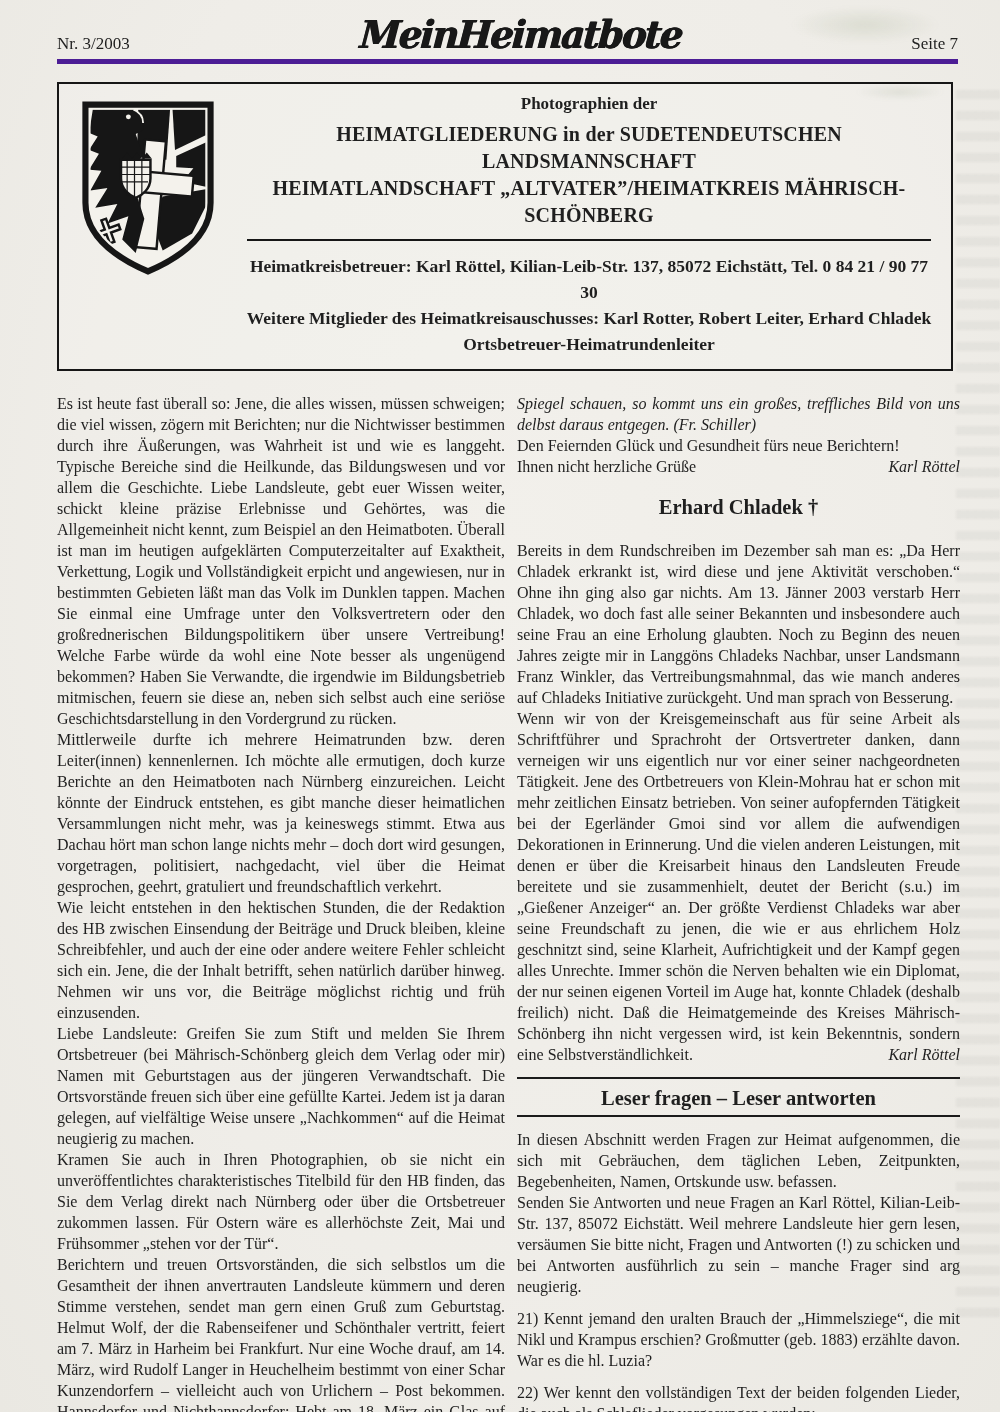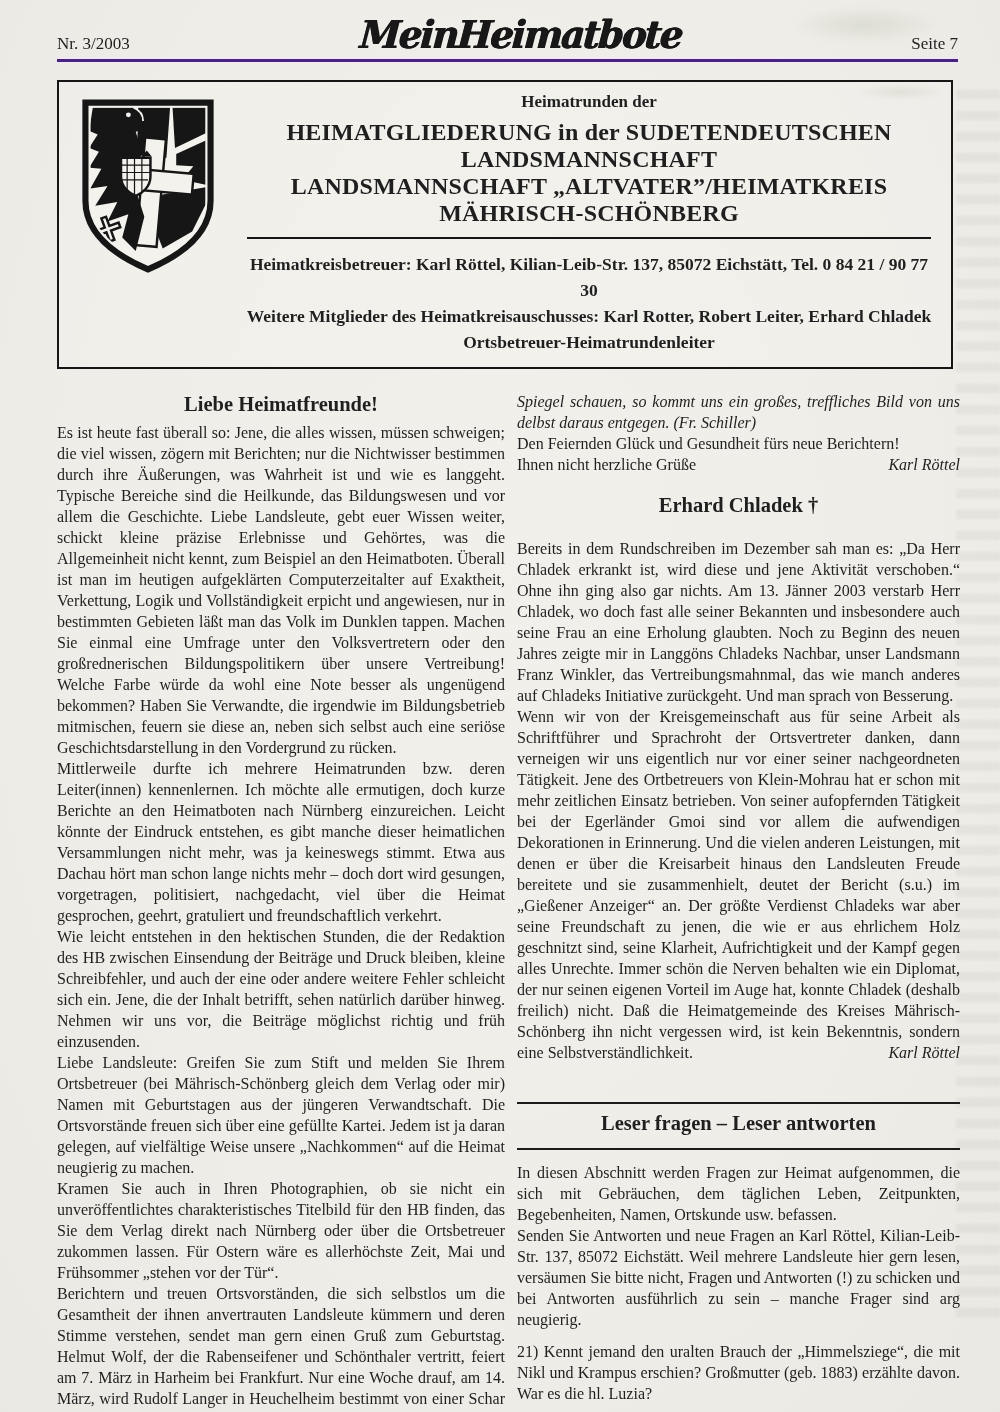--- a/index.html
+++ b/index.html
@@ -18,21 +18,21 @@
     background:repeating-linear-gradient(180deg, rgba(70,70,70,0.055) 0 9px, transparent 9px 21px);
     filter:blur(1px);}
   .ghost.smudge1{left:790px;top:6px;width:150px;height:38px;
     background:radial-gradient(ellipse, rgba(110,130,85,0.14), transparent 70%);filter:blur(2px);}
   .ghost.smudge2{left:855px;top:84px;width:90px;height:16px;
     background:radial-gradient(ellipse, rgba(100,120,80,0.12), transparent 70%);filter:blur(2px);}
 
   .page-head{
     display:flex;align-items:flex-end;
     margin:0 42px 0 57px;padding-top:14px;
-    border-bottom:3px solid #4c1d95;
+    border-bottom:5px solid #4c1d95;
     padding-bottom:5px;
   }
   .issue,.pageno{font-size:17px;line-height:20px;white-space:nowrap;}
   .masthead{
     flex:1;text-align:center;
     font-family:"DejaVu Serif", serif;
     font-weight:bold;font-style:italic;
     font-size:37px;line-height:40px;
     letter-spacing:-2px;color:#181818;
     text-shadow:0.7px 0 #181818, -0.3px 0 #181818;
@@ -42,39 +42,39 @@
   .infobox{
     margin:18px 47px 0 57px;
     border:2.5px solid #161616;
     display:flex;align-items:flex-start;
     padding:10px 14px 12px 12px;
     background:rgba(255,255,255,0.12);
   }
   .emblem{flex:0 0 150px;margin:2px 18px 0 2px;}
   .info-text{flex:1;text-align:center;font-weight:bold;}
   .info-line1{font-size:17px;margin-bottom:7px;}
-  .info-line2,.info-line3{font-size:24px;line-height:27px;letter-spacing:0.2px;}
+  .info-line2,.info-line3{font-size:20px;line-height:27px;letter-spacing:0.2px;}
   .info-rule{border:none;border-top:2.5px solid #161616;margin:10px 6px 12px 6px;}
   .info-line4,.info-line5,.info-line6,.info-line7{font-size:17.5px;line-height:26px;}
 
   .columns{
     display:grid;grid-template-columns:448px 443px;gap:12px;
     margin:22px 42px 0 57px;
   }
   .col{font-size:16px;line-height:21px;text-align:justify;hyphens:auto;-webkit-hyphens:auto;}
   .col p{margin:0;}
   h2{font-size:20.5px;line-height:26px;text-align:center;margin:0 0 5px 0;}
   .obit-head{margin:17px 0 20px 0;}
   .ital{font-style:italic;}
   .greet-row{display:flex;justify-content:space-between;}
   .sig{font-style:italic;text-align:right;}
   .pull-sig{margin-top:-21px;}
   .qa-head{
     border-top:2.5px solid #1b1b1b;border-bottom:2.5px solid #1b1b1b;
-    padding:6px 0 12px 0;margin:39px 0 12px 0;
+    padding:6px 0 4px 0;margin:12px 0 12px 0;
   }
   .qa-item{margin-top:11px !important;}
 </style>
 </head>
 <body>
 
 <div class="paper">
 
   <div class="ghost strip"></div>
   <div class="ghost smudge1"></div>
@@ -112,34 +112,33 @@
           <g stroke="#161616" stroke-width="1">
             <path d="M38,58 H62 M38,64 H62 M38,70 H60 M43,52 V81 M49,52 V83 M55,52 V81" fill="none"></path>
           </g>
           <g transform="translate(28,112) rotate(-20)">
             <path d="M-2,-12 h4 v8 h8 v4 h-8 v8 h-4 v-8 h-8 v-4 h8 Z" fill="#f4f2ec" stroke="#161616" stroke-width="2"></path>
           </g>
         </g>
       </svg>
     </div>
     <div class="info-text">
-      <div class="info-line1">Heimatrunden der</div>
+      <div class="info-line1">Photographien der</div>
       <div class="info-line2">HEIMATGLIEDERUNG in der SUDETENDEUTSCHEN LANDSMANNSCHAFT</div>
-      <div class="info-line3">LANDSMANNSCHAFT „ALTVATER”/HEIMATKREIS MÄHRISCH-SCHÖNBERG</div>
+      <div class="info-line3">HEIMATLANDSCHAFT „ALTVATER”/HEIMATKREIS MÄHRISCH-SCHÖNBERG</div>
       <hr class="info-rule">
       <div class="info-line5">Heimatkreisbetreuer: Karl Röttel, Kilian-Leib-Str. 137, 85072 Eichstätt, Tel. 0 84 21 / 90 77 30</div>
       <div class="info-line6">Weitere Mitglieder des Heimatkreisauschusses: Karl Rotter, Robert Leiter, Erhard Chladek</div>
       <div class="info-line7">Ortsbetreuer-Heimatrundenleiter</div>
     </div>
   </section>
 
   <main class="columns">
 
     <div class="col">
-      <h2>Liebe Heimatfreunde!</h2>
       <p>Es ist heute fast überall so: Jene, die alles wissen, müssen schweigen; die viel wissen, zögern mit Berichten; nur die Nichtwisser bestimmen durch ihre Äußerungen, was Wahrheit ist und wie es langgeht. Typische Bereiche sind die Heilkunde, das Bildungswesen und vor allem die Geschichte. Liebe Landsleute, gebt euer Wissen weiter, schickt kleine präzise Erlebnisse und Gehörtes, was die Allgemeinheit nicht kennt, zum Beispiel an den Heimatboten. Überall ist man im heutigen aufgeklärten Computerzeitalter auf Exaktheit, Verkettung, Logik und Vollständigkeit erpicht und angewiesen, nur in bestimmten Gebieten läßt man das Volk im Dunklen tappen. Machen Sie einmal eine Umfrage unter den Volksvertretern oder den großrednerischen Bildungspolitikern über unsere Vertreibung! Welche Farbe würde da wohl eine Note besser als ungenügend bekommen? Haben Sie Verwandte, die irgendwie im Bildungsbetrieb mitmischen, feuern sie diese an, neben sich selbst auch eine seriöse Geschichtsdarstellung in den Vordergrund zu rücken.</p>
       <p>Mittlerweile durfte ich mehrere Heimatrunden bzw. deren Leiter(innen) kennenlernen. Ich möchte alle ermutigen, doch kurze Berichte an den Heimatboten nach Nürnberg einzureichen. Leicht könnte der Eindruck entstehen, es gibt manche dieser heimatlichen Versammlungen nicht mehr, was ja keineswegs stimmt. Etwa aus Dachau hört man schon lange nichts mehr – doch dort wird gesungen, vorgetragen, politisiert, nachgedacht, viel über die Heimat gesprochen, geehrt, gratuliert und freundschaftlich verkehrt.</p>
       <p>Wie leicht entstehen in den hektischen Stunden, die der Redaktion des HB zwischen Einsendung der Beiträge und Druck bleiben, kleine Schreibfehler, und auch der eine oder andere weitere Fehler schleicht sich ein. Jene, die der Inhalt betrifft, sehen natürlich darüber hinweg. Nehmen wir uns vor, die Beiträge möglichst richtig und früh einzusenden.</p>
       <p>Liebe Landsleute: Greifen Sie zum Stift und melden Sie Ihrem Ortsbetreuer (bei Mährisch-Schönberg gleich dem Verlag oder mir) Namen mit Geburtstagen aus der jüngeren Verwandtschaft. Die Ortsvorstände freuen sich über eine gefüllte Kartei. Jedem ist ja daran gelegen, auf vielfältige Weise unsere „Nachkommen“ auf die Heimat neugierig zu machen.</p>
       <p>Kramen Sie auch in Ihren Photographien, ob sie nicht ein unveröffentlichtes charakteristisches Titelbild für den HB finden, das Sie dem Verlag direkt nach Nürnberg oder über die Ortsbetreuer zukommen lassen. Für Ostern wäre es allerhöchste Zeit, Mai und Frühsommer „stehen vor der Tür“.</p>
       <p><span>Berichtern und treuen Ortsvorständen, die sich selbstlos um die Gesamtheit der ihnen anvertrauten Landsleute kümmern und deren Stimme verstehen, sendet man gern einen Gruß zum Geburtstag. Helmut Wolf, der die Rabenseifener und Schönthaler vertritt, feiert am 7. März in Harheim bei Frankfurt. Nur eine Woche drauf, am 14. März, wird Rudolf Langer in Heuchelheim bestimmt von einer Schar Kunzendorfern – vielleicht auch von Urlichern – Post bekommen. Hannsdorfer und Nichthannsdorfer: Hebt am 18. März ein Glas auf das Wohl unseres Karlheinz Langer in Reutlingen! Aus Bladensdorf kommt unser letztes „diesmonatliches“ Geburtstagskind: Franz Topitsch, jetzt wohnhaft in Heimertingen, hat am 28. März noch vier Jahre bis zu seinem Neunziger. Als Geschenk ein Zitat :</span> </p>
     </div>
 
     <div class="col">
       <p class="ital">Spiegel schauen, so kommt uns ein großes, treffliches Bild von uns delbst daraus entgegen. (Fr. Schiller)</p>

